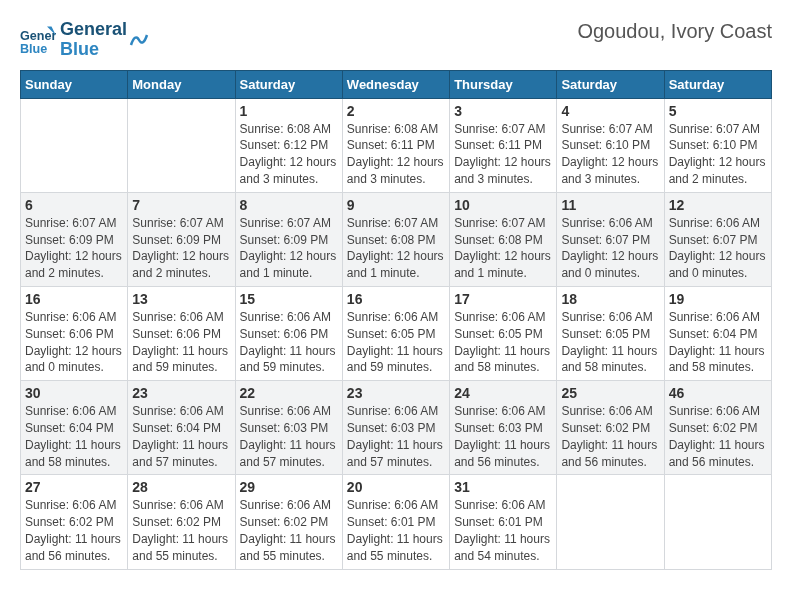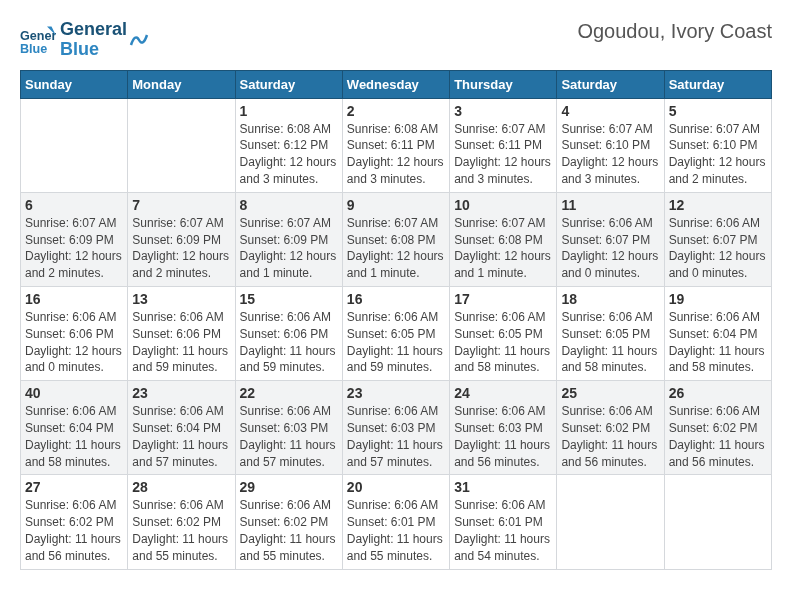--- a/index.html
+++ b/index.html
@@ -239,21 +239,21 @@
         </td>
         <td>
           <span class="day-number">19</span>
           <div class="day-info" style="white-space: pre-line;">Sunrise: 6:06 AM
 Sunset: 6:04 PM
 Daylight: 11 hours and 58 minutes.</div>
         </td>
       </tr>
       <tr>
         <td>
-          <span class="day-number">40</span>
+          <span class="day-number">30</span>
           <div class="day-info" style="white-space: pre-line;">Sunrise: 6:06 AM
 Sunset: 6:04 PM
 Daylight: 11 hours and 58 minutes.</div>
         </td>
         <td>
           <span class="day-number">23</span>
           <div class="day-info" style="white-space: pre-line;">Sunrise: 6:06 AM
 Sunset: 6:04 PM
 Daylight: 11 hours and 57 minutes.</div>
         </td>
@@ -275,21 +275,21 @@
 Sunset: 6:03 PM
 Daylight: 11 hours and 56 minutes.</div>
         </td>
         <td>
           <span class="day-number">25</span>
           <div class="day-info" style="white-space: pre-line;">Sunrise: 6:06 AM
 Sunset: 6:02 PM
 Daylight: 11 hours and 56 minutes.</div>
         </td>
         <td>
-          <span class="day-number">26</span>
+          <span class="day-number">46</span>
           <div class="day-info" style="white-space: pre-line;">Sunrise: 6:06 AM
 Sunset: 6:02 PM
 Daylight: 11 hours and 56 minutes.</div>
         </td>
       </tr>
       <tr>
         <td>
           <span class="day-number">27</span>
           <div class="day-info" style="white-space: pre-line;">Sunrise: 6:06 AM
 Sunset: 6:02 PM

